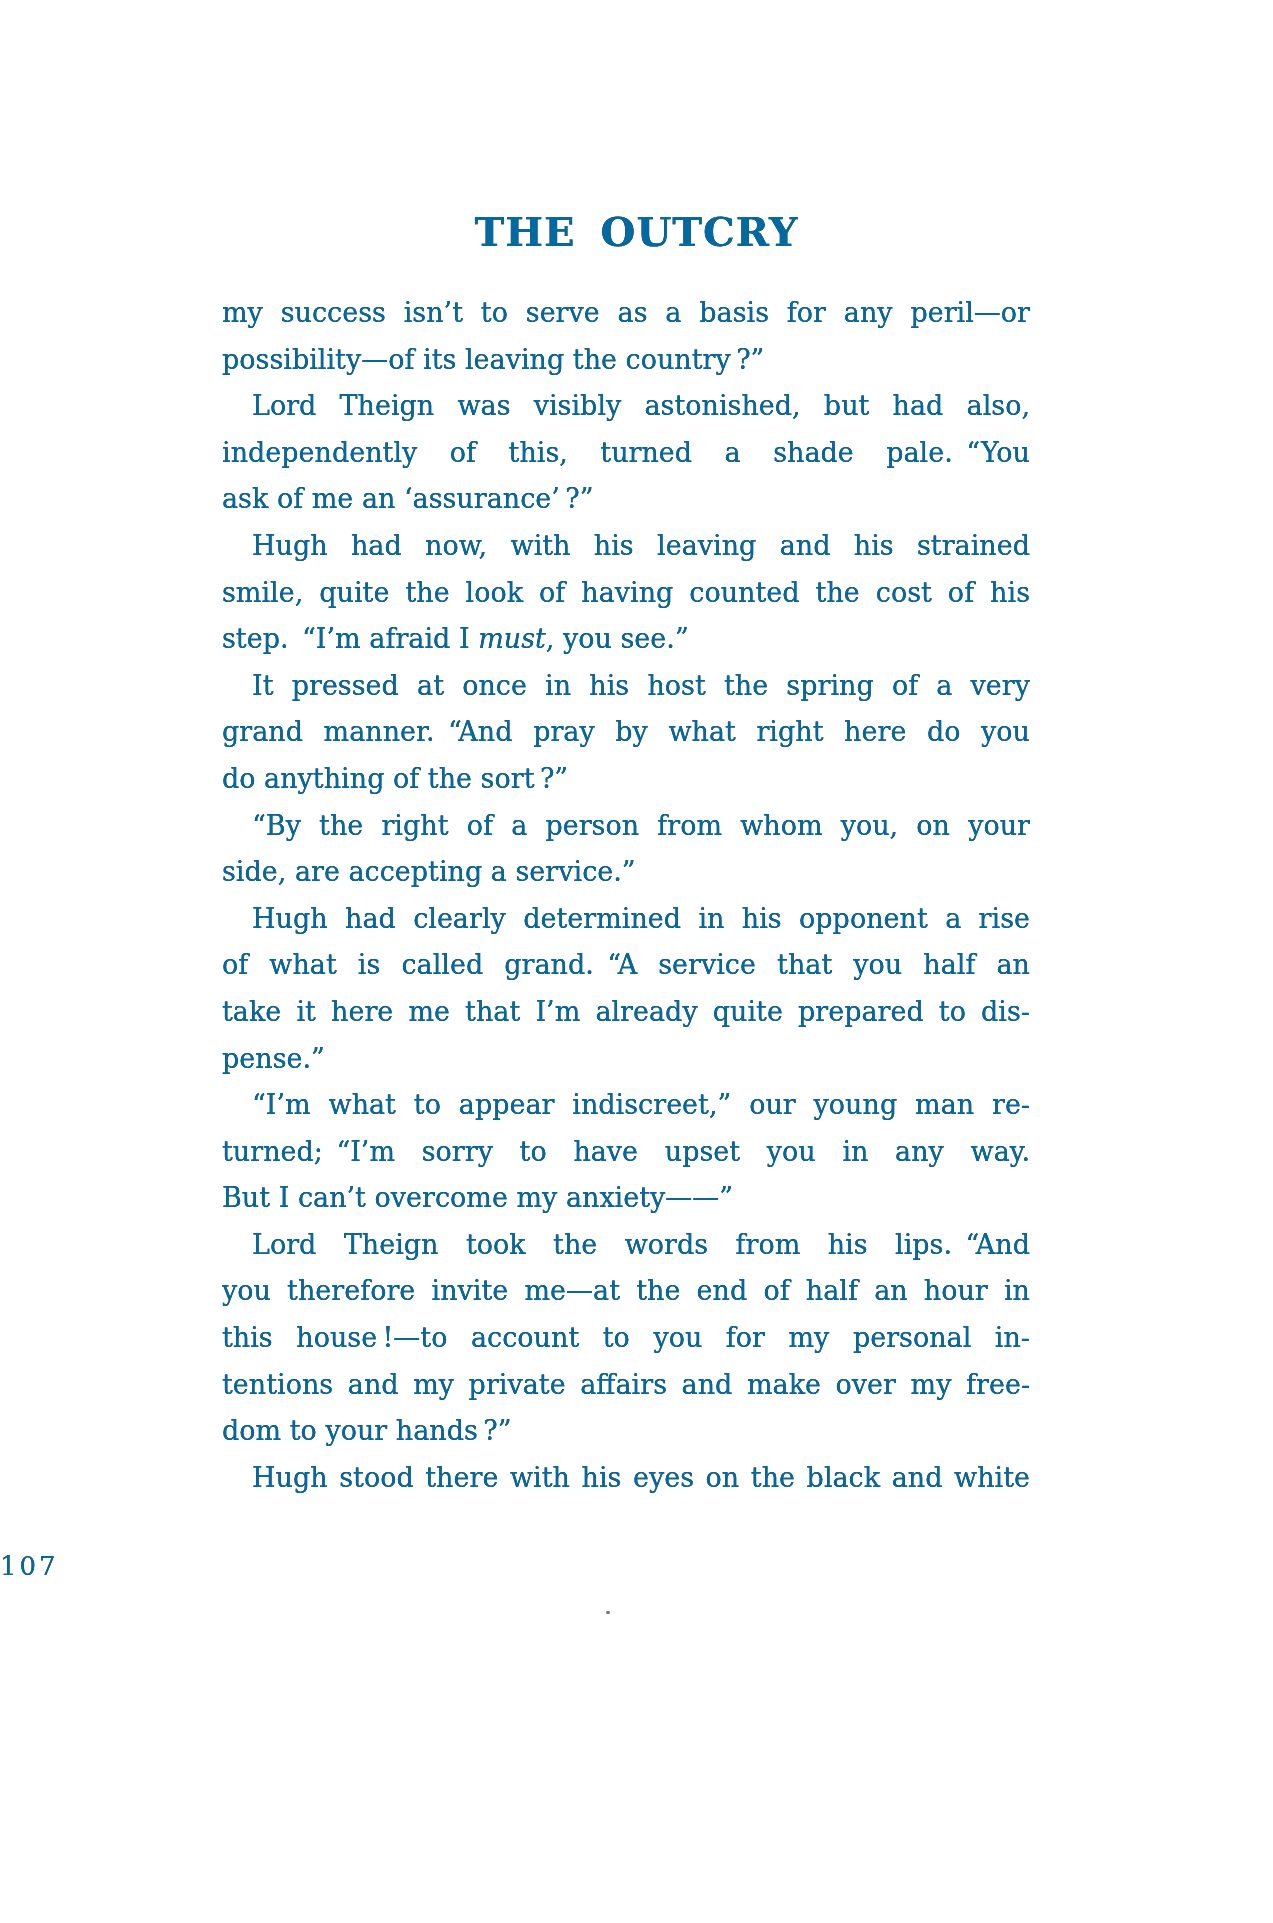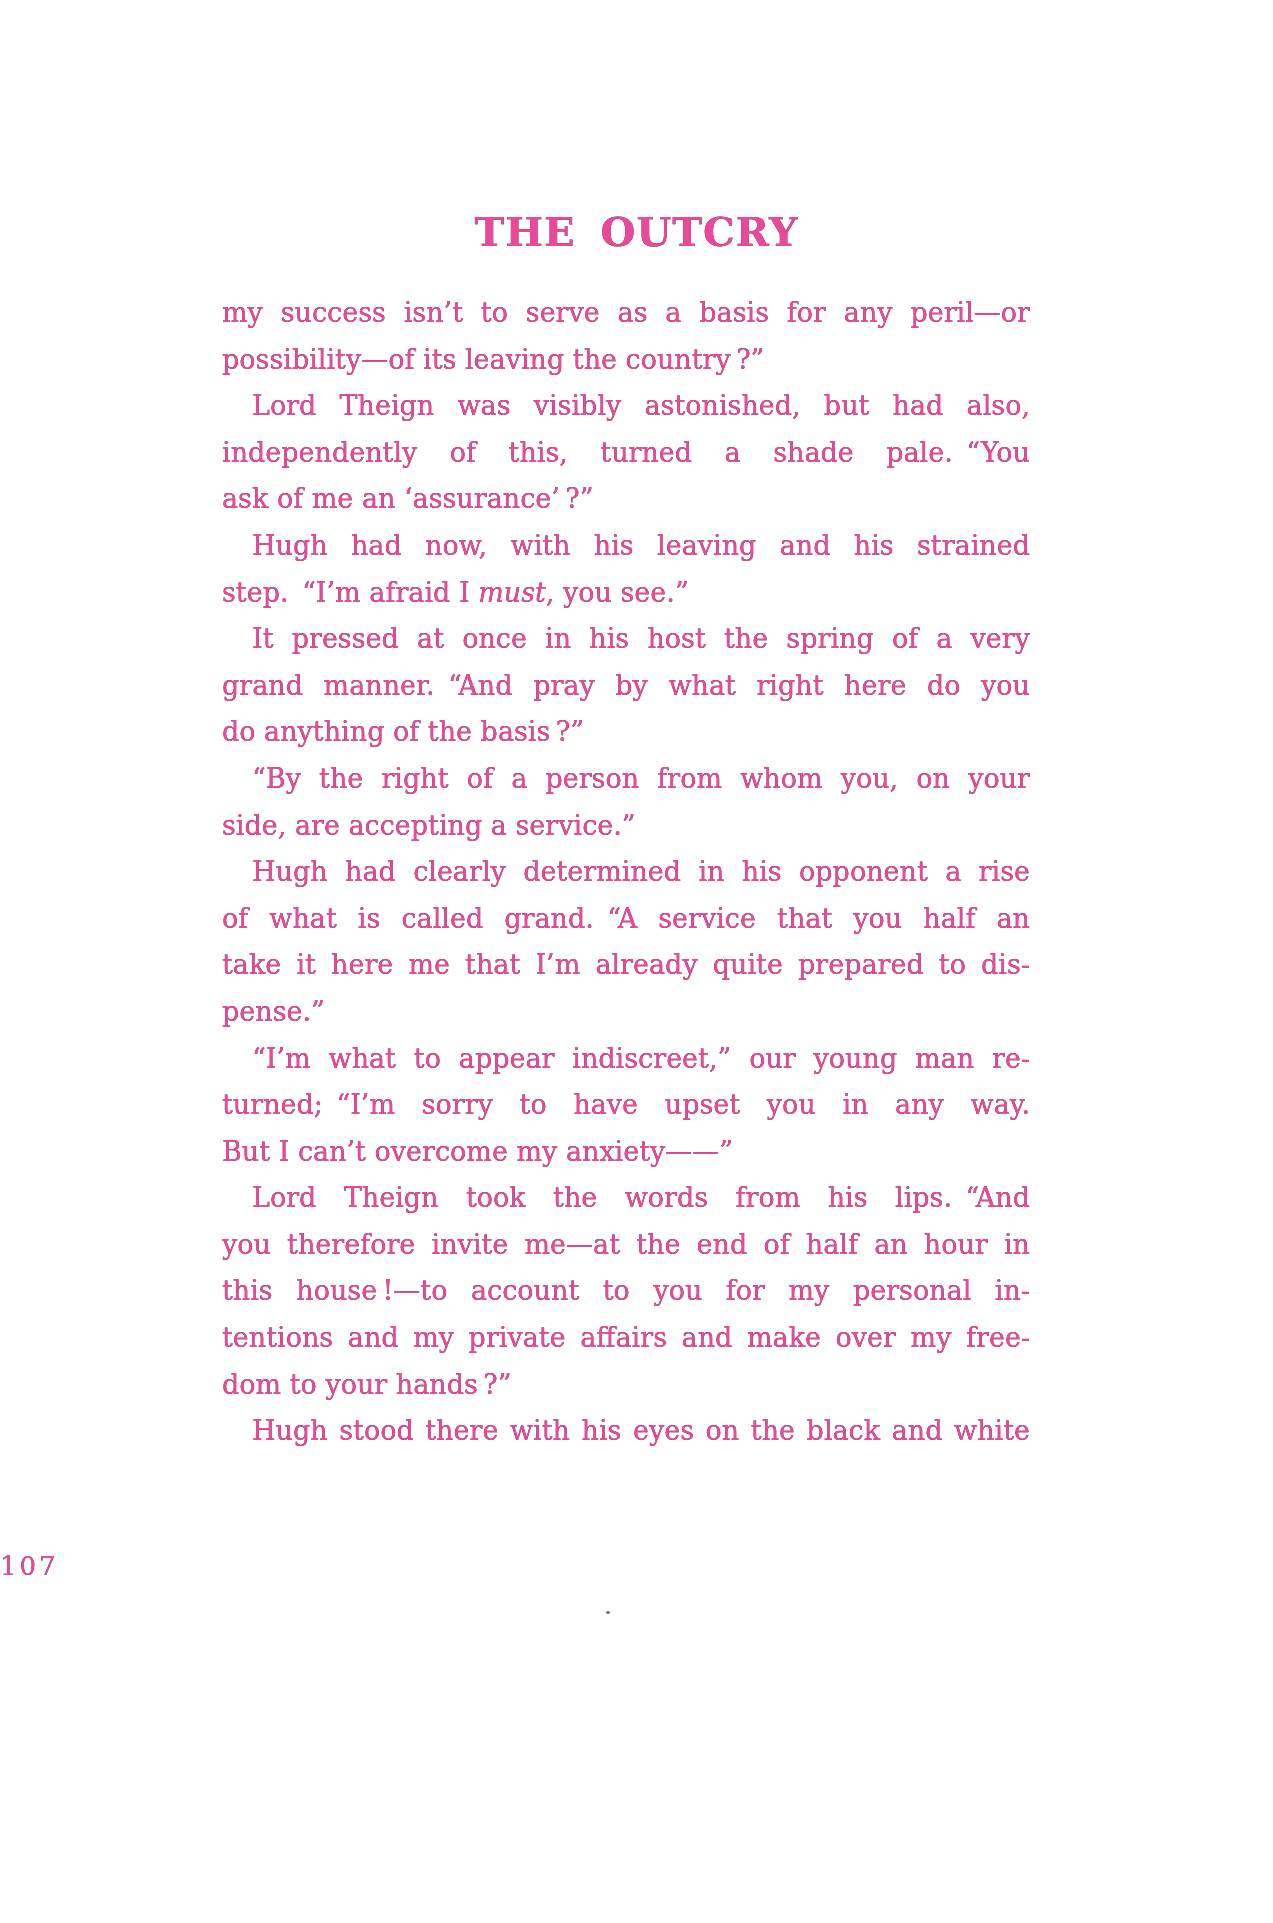--- a/index.html
+++ b/index.html
@@ -6,21 +6,21 @@
     margin: 0;
     padding: 0;
     background: #ffffff;
   }
   .page {
     position: relative;
     width: 1273px;
     height: 1923px;
     background: #ffffff;
     font-family: "DejaVu Serif", serif;
-    color: #ec4899;
+    color: #0369a1;
     overflow: hidden;
   }
   .running-head {
     position: absolute;
     top: 211px;
     left: 0;
     width: 1273px;
     margin: 0;
     text-align: center;
     font-size: 40px;
@@ -83,24 +83,25 @@
 
 <div class="page">
   <h1 class="running-head">THE OUTCRY</h1>
   <div class="body-text">
       <div class="line justify"><span>my success isn’t to serve as a basis for any peril—or</span></div>
       <div class="line"><span>possibility—of its leaving the country ?”</span></div>
       <div class="line justify indent"><span>Lord Theign was visibly astonished, but had also,</span></div>
       <div class="line justify"><span>independently of this, turned a shade pale. “You</span></div>
       <div class="line"><span>ask of me an ‘assurance’ ?”</span></div>
       <div class="line justify indent"><span>Hugh had now, with his leaving and his strained</span></div>
+      <div class="line justify"><span>smile, quite the look of having counted the cost of his</span></div>
       <div class="line"><span>step. “I’m afraid I </span><span class="it">must</span><span>, you see.”</span></div>
       <div class="line justify indent"><span>It pressed at once in his host the spring of a very</span></div>
       <div class="line justify"><span>grand manner. “And pray by what right here do you</span></div>
-      <div class="line"><span>do anything of the basis ?”</span></div>
+      <div class="line"><span>do anything of the sort ?”</span></div>
       <div class="line justify indent"><span>“By the right of a person from whom you, on your</span></div>
       <div class="line"><span>side, are accepting a service.”</span></div>
       <div class="line justify indent"><span>Hugh had clearly determined in his opponent a rise</span></div>
       <div class="line justify"><span>of what is called grand. “A service that you half an</span></div>
       <div class="line justify"><span>take it here me that I’m already quite prepared to dis-</span></div>
       <div class="line"><span>pense.”</span></div>
       <div class="line justify indent"><span>“I’m what to appear indiscreet,” our young man re-</span></div>
       <div class="line justify"><span>turned; “I’m sorry to have upset you in any way.</span></div>
       <div class="line"><span>But I can’t overcome my anxiety——”</span></div>
       <div class="line justify indent"><span>Lord Theign took the words from his lips. “And</span></div>

